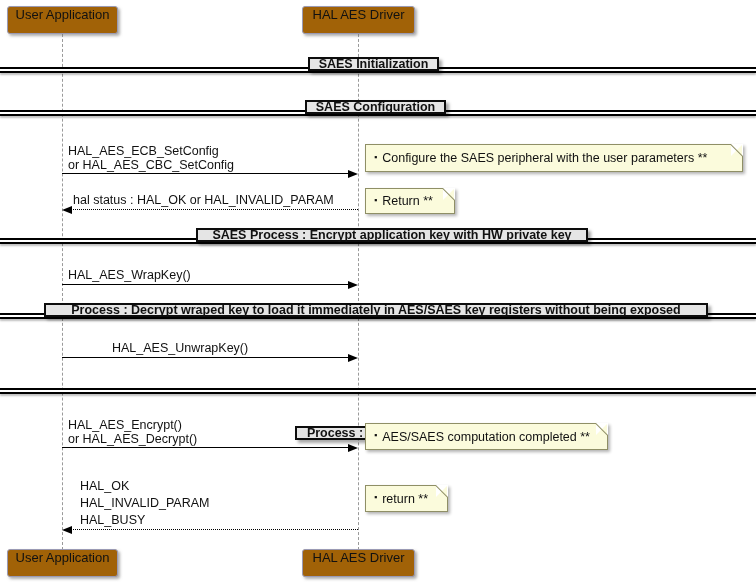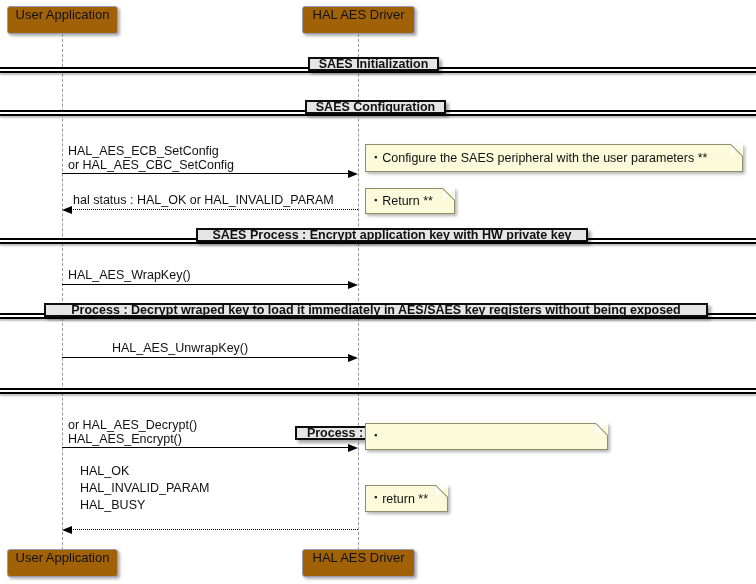--- a/index.html
+++ b/index.html
@@ -30,21 +30,21 @@
     position:absolute; box-sizing:border-box; height:14px;
     background:#e5e5e5; border:2px solid #0d0d0d;
     box-shadow:3px 3px 3px rgba(0,0,0,.35);
     display:flex; align-items:center; justify-content:center;
     font-size:12.5px; font-weight:bold; white-space:nowrap;
   }
   
   .msg-label {
     position:absolute; font-size:12.5px; line-height:14px; white-space:nowrap;
   }
-  .msg-label.wide { line-height:17px; }
+  .msg-label.wide { line-height:17px;margin-top:15px; }
   .arrow { position:absolute; height:0; }
   .arrow.solid  { border-top:1px solid #000; }
   .arrow.dotted { border-top:1px dotted #000; }
   .head-right {
     position:absolute; width:0; height:0;
     border-top:4px solid transparent; border-bottom:4px solid transparent;
     border-left:10px solid #000;
   }
   .head-left {
     position:absolute; width:0; height:0;
@@ -141,28 +141,29 @@
   </div>
   <div class="arrow solid" style="left:62px; top:357px; width:288px;"></div>
   <div class="head-right" style="left:348px; top:354px;"></div>
 
   <div class="divider-line" style="top:388px;"></div>
   <div class="divider-box" style="left:295px; top:378px; width:162px;margin-top:48px;">
     <span>Process : Polling mode</span>
   </div>
 
   <div class="msg-label" style="left:68px; top:418px;">
+    <div>HAL_AES_Encrypt()</div>
     <div>or HAL_AES_Decrypt()</div>
-    <div>HAL_AES_Encrypt()</div>
   </div>
   <div class="arrow solid" style="left:62px; top:447px; width:288px;"></div>
   <div class="head-right" style="left:348px; top:444px;"></div>
 
   <div class="note" style="left:365px; top:423px; width:243px; height:27px;">
     <span class="bullet">▪</span>
+    <span>AES/SAES computation completed **</span>
     <span class="fold"></span>
   </div>
 
   <div class="msg-label wide" style="left:80px; top:463px;">
     <div>HAL_OK</div>
     <div>HAL_INVALID_PARAM</div>
     <div>HAL_BUSY</div>
   </div>
   <div class="arrow dotted" style="left:66px; top:529px; width:292px;"></div>
   <div class="head-left" style="left:62px; top:526px;"></div>

